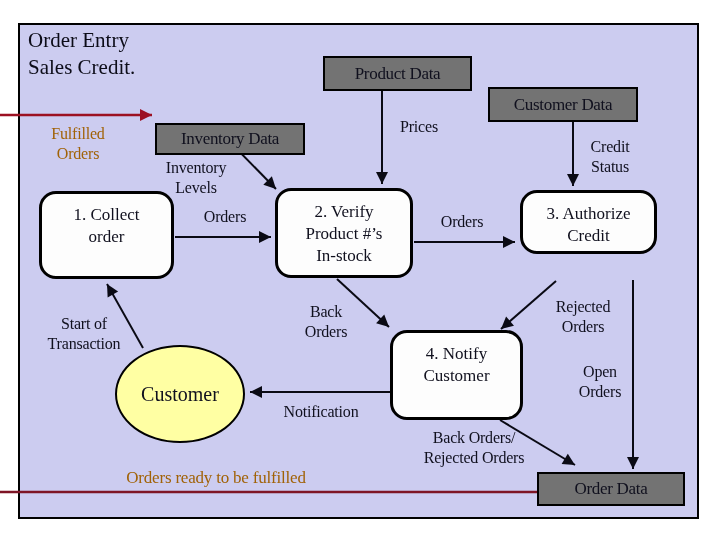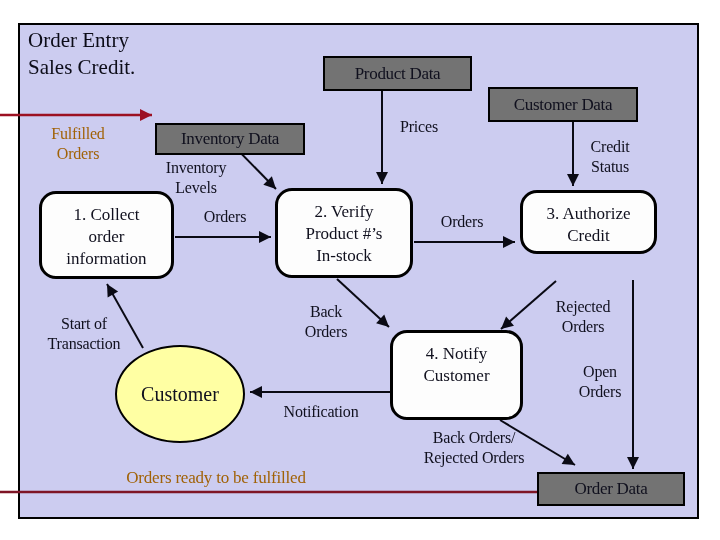--- a/index.html
+++ b/index.html
@@ -84,23 +84,22 @@
   <div class="node store" style="left:155px;top:107px;width:150px;height:32px;margin-top:16px;">
     <span>Inventory Data</span>
   </div>
   <div class="node store" style="left:537px;top:472px;width:148px;height:34px;">
     <span>Order Data</span>
   </div>
 
   <div class="node proc" style="left:39px;top:191px;width:135px;height:88px;">
     <div>1. Collect</div>
     <div>order</div>
-    <div>information</div>
   </div>
-  <div class="node proc" style="left:275px;top:188px;width:138px;height:90px;">
+  <div class="node proc" style="left:275px;top:188px;width:138px;height:90px;border-radius:16px;">
     <div>2. Verify</div>
     <div>Product #’s</div>
     <div>In-stock</div>
   </div>
   <div class="node proc" style="left:520px;top:190px;width:137px;height:64px;">
     <div>3. Authorize</div>
     <div>Credit</div>
   </div>
   <div class="node proc" style="left:390px;top:330px;width:133px;height:90px;">
     <div>4. Notify</div>

